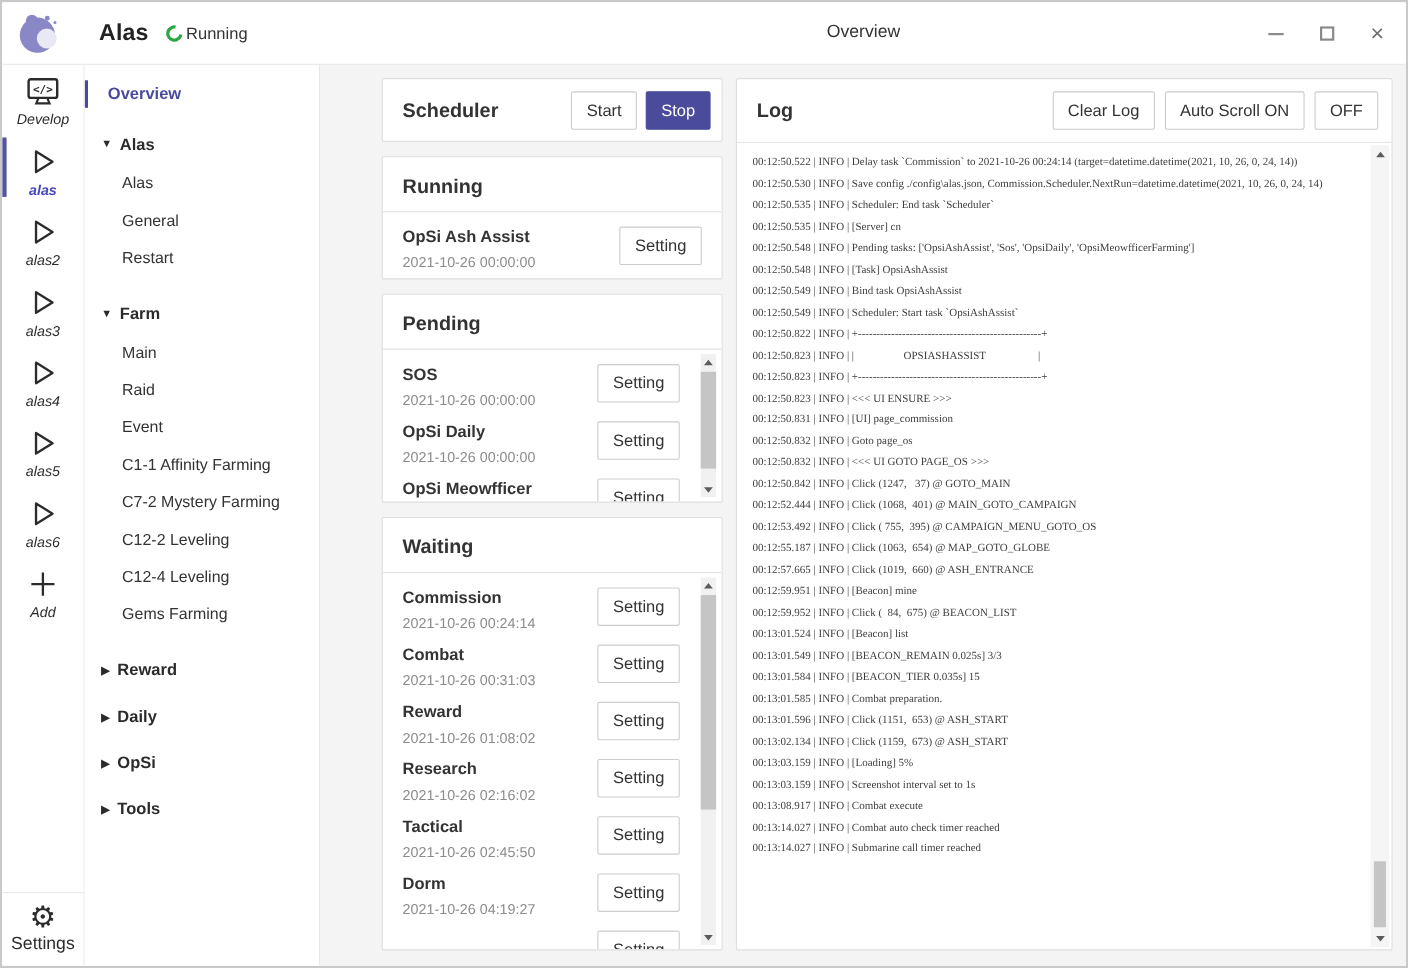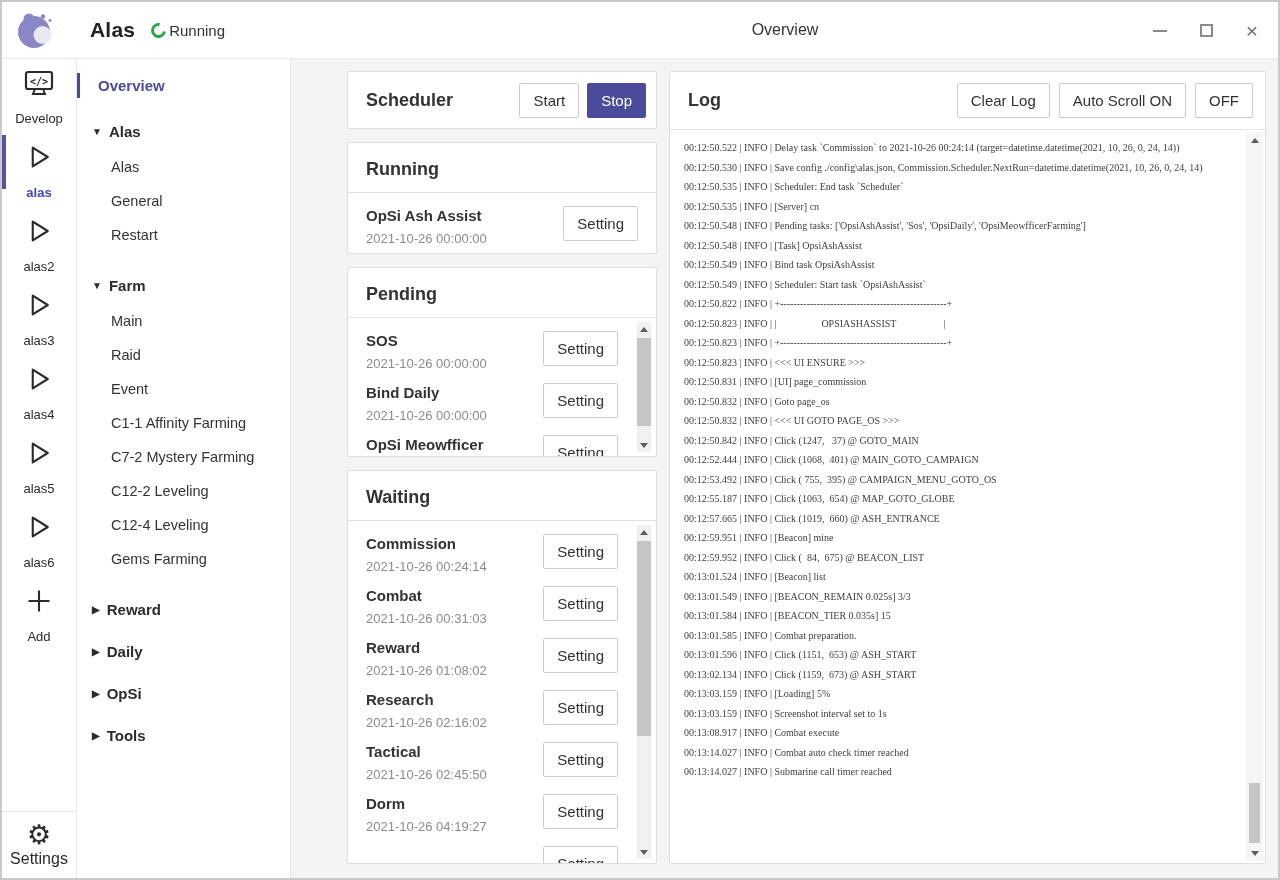--- a/index.html
+++ b/index.html
@@ -34,21 +34,21 @@
   .glyph-max { width:13px; height:13px; border:2px solid #8a8a8a; }
   .glyph-close { font-size:21px; color:#6e6e6e; line-height:1; }
 
   
   .app { display:flex; height:calc(100% - 57px); }
 
   
   .rail { width:75px; border-right:1px solid #e8e8e8; display:flex; flex-direction:column; background:#fff; }
   .rail-item { position:relative; padding:9px 0 7px; display:flex; flex-direction:column; align-items:center; cursor:pointer; }
   .rail-item .ricon { height:30px; display:flex; align-items:center; justify-content:center; }
-  .rail-item .rlabel { font-size:13px; color:#2b2b2b; margin-top:13px; }
+  .rail-item .rlabel { font-size:13px; color:#2b2b2b; margin-top:3px;font-style:italic; }
   .rail-item.active .rlabel { color:#4646c0; font-weight:700; }
   .rail-active-bar { position:absolute; left:0; top:2px; width:4px; height:54px; background:#55559f; }
   .rail-spacer { flex:1; }
   .rail-settings { border-top:1px solid #e8e8e8; padding:8px 0 10px; display:flex; flex-direction:column; align-items:center; cursor:pointer; }
   .gear { font-size:27px; line-height:30px; color:#2b2b2b; font-family:"DejaVu Sans", sans-serif; }
 
   
   .nav { width:214px; border-right:1px solid #e8e8e8; background:#fff; padding:14px 0 0; overflow:hidden; }
   .nav-overview { position:relative; padding:4px 0 4px 21px; font-size:15px; font-weight:700; color:#4a4a9c; cursor:pointer; }
   .nav-overview .bar { position:absolute; left:0; top:0; width:3px; height:100%; background:#4a4a9c; }
@@ -294,21 +294,21 @@
           <div class="tasklist" id="pending-list">
               <div class="task">
                 <div class="task-info">
                   <div class="task-name">SOS</div>
                   <div class="task-time">2021-10-26 00:00:00</div>
                 </div>
                 <button class="btn btn-setting">Setting</button>
               </div>
               <div class="task">
                 <div class="task-info">
-                  <div class="task-name">Bind Daily</div>
+                  <div class="task-name">OpSi Daily</div>
                   <div class="task-time">2021-10-26 00:00:00</div>
                 </div>
                 <button class="btn btn-setting">Setting</button>
               </div>
               <div class="task">
                 <div class="task-info">
                   <div class="task-name">OpSi Meowfficer Farming</div>
                 </div>
                 <button class="btn btn-setting">Setting</button>
               </div>

